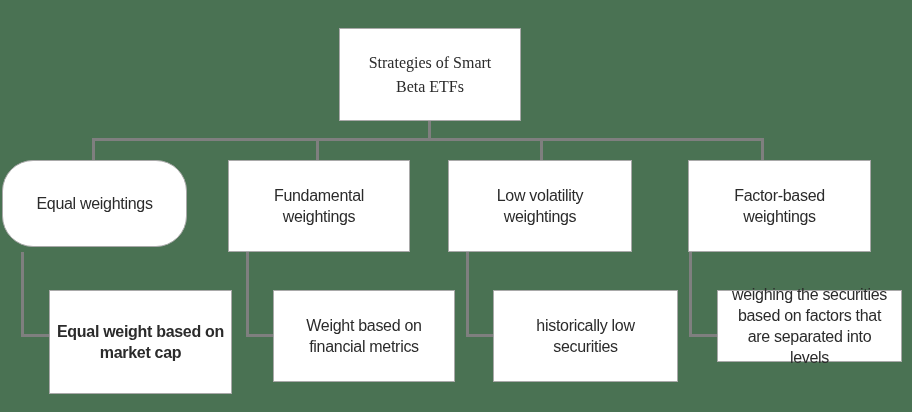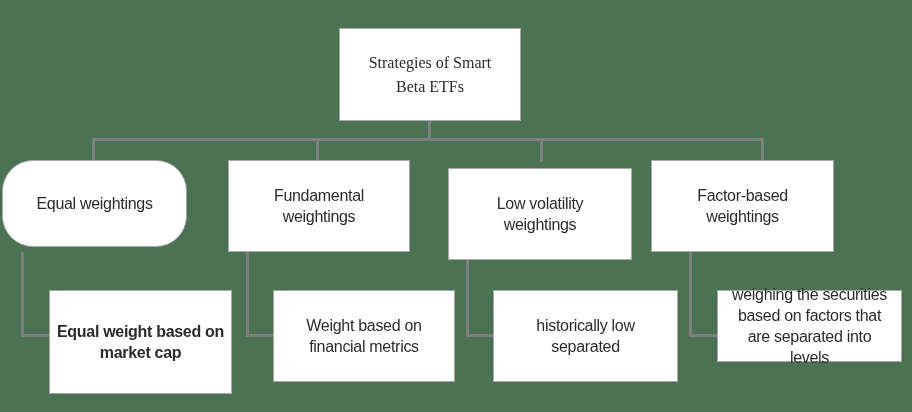--- a/index.html
+++ b/index.html
@@ -57,40 +57,40 @@
 Beta ETFs</span>
   </div>
 
   <div class="node" style="left:2px;top:160px;width:185px;height:87px;border-radius:31px;">
     <span>Equal weightings</span>
   </div>
   <div class="node" style="left:228px;top:160px;width:182px;height:92px;align-items:center;">
     <span>Fundamental
 weightings</span>
   </div>
-  <div class="node" style="left:448px;top:160px;width:184px;height:92px;margin-top:8px;">
+  <div class="node" style="left:448px;top:160px;width:184px;height:92px;">
     <span>Low volatility
 weightings</span>
   </div>
-  <div class="node" style="left:651px;top:160px;width:183px;height:92px;">
+  <div class="node" style="left:688px;top:160px;width:183px;height:92px;">
     <span>Factor-based
 weightings</span>
   </div>
 
   <div class="node" style="left:49px;top:290px;width:183px;height:104px;font-weight:bold;">
     <span>Equal weight based on
 market cap</span>
   </div>
   <div class="node" style="left:273px;top:290px;width:182px;height:92px;">
     <span>Weight based on
 financial metrics</span>
   </div>
   <div class="node" style="left:493px;top:290px;width:185px;height:92px;">
     <span>historically low
-separated</span>
+securities</span>
   </div>
   <div class="node" style="left:717px;top:290px;width:185px;height:72px;">
     <span>weighing the securities
 based on factors that
 are separated into
 levels</span>
   </div>
 
 </div>
 

